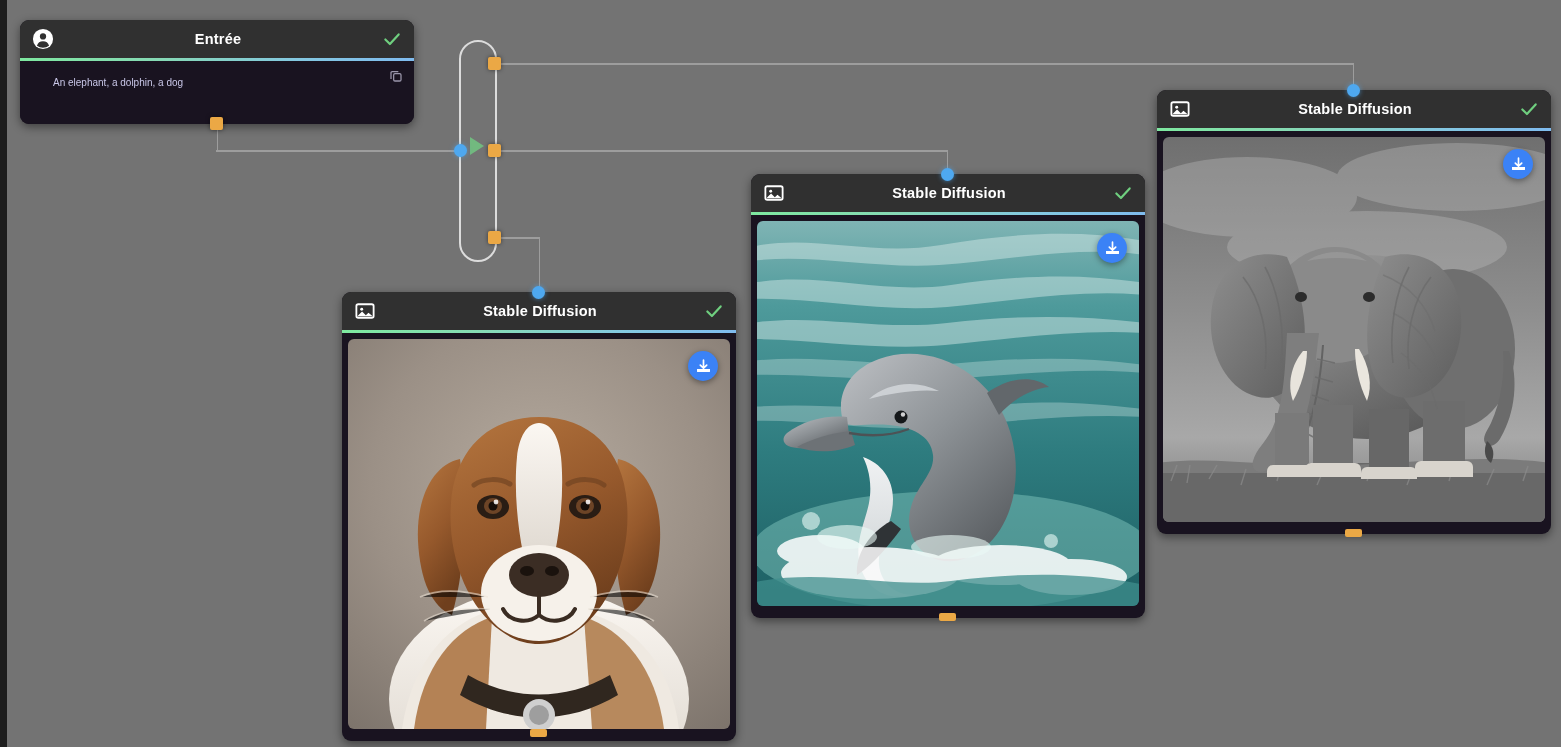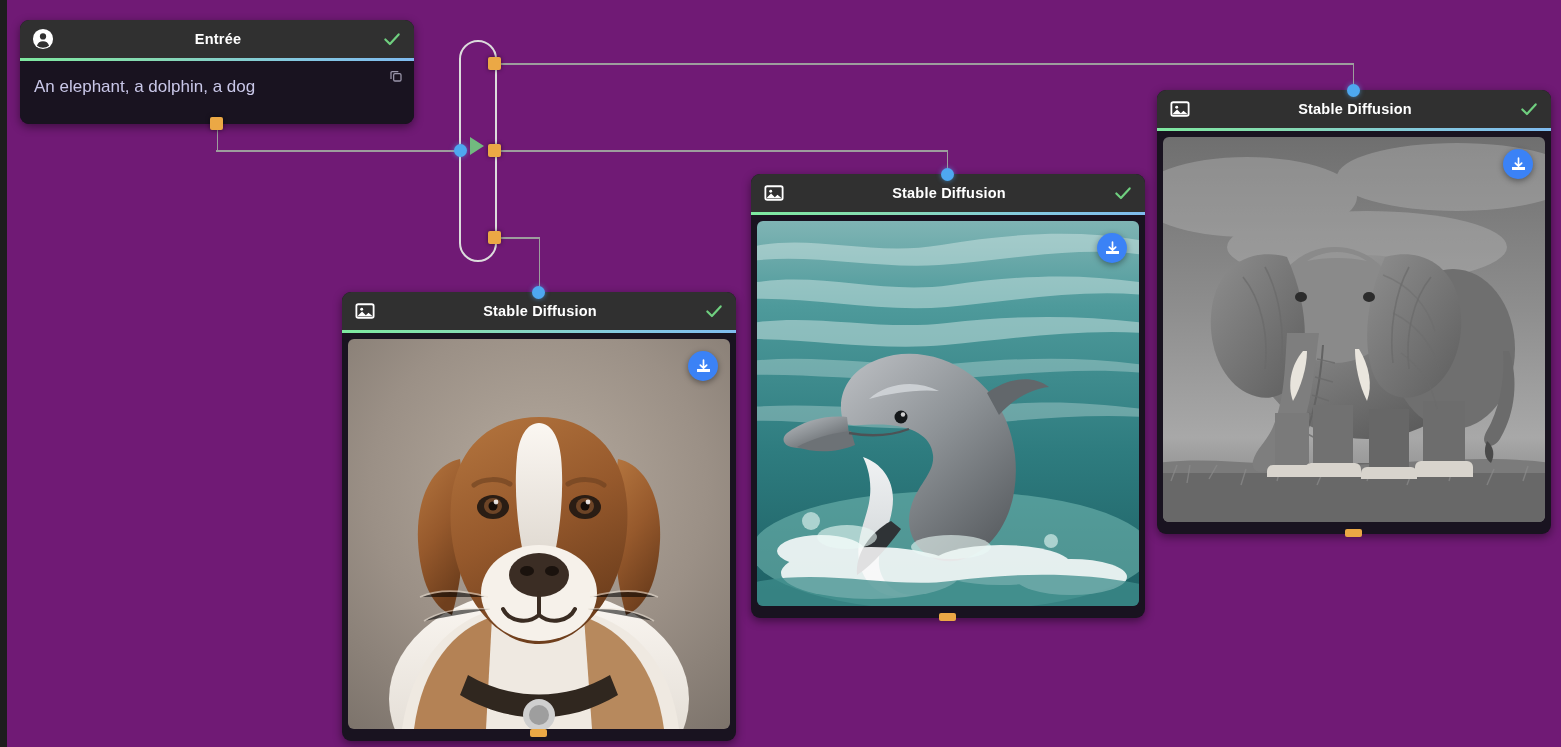--- a/index.html
+++ b/index.html
@@ -8,21 +8,21 @@
     background: #1e1e1e;
   }
   body {
     font-family: "Liberation Sans", sans-serif;
     -webkit-font-smoothing: antialiased;
   }
   #canvas {
     position: relative;
     width: 1561px;
     height: 747px;
-    background: #701a75;
+    background: #737373;
     overflow: hidden;
   }
   #edge-strip {
     position: absolute;
     left: 0; top: 0;
     width: 7px; height: 747px;
     background: #1d1d1d;
   }
 
   
@@ -90,21 +90,22 @@
   #node-entree { left: 20px; top: 20px; width: 394px; height: 104px; }
   .entree-body {
     position: relative;
     height: 63px;
     background: #191320;
     padding: 16px 14px 0 14px;
     box-sizing: border-box;
   }
   .entree-text {
     color: #c9c7e8;
-    font-size: 17px;
+    font-size: 10px;
+    margin-left: 19px;
   }
   .copy-btn {
     position: absolute;
     right: 10px; top: 7px;
     width: 16px; height: 16px;
     cursor: pointer;
   }
 
   
   #splitter {

